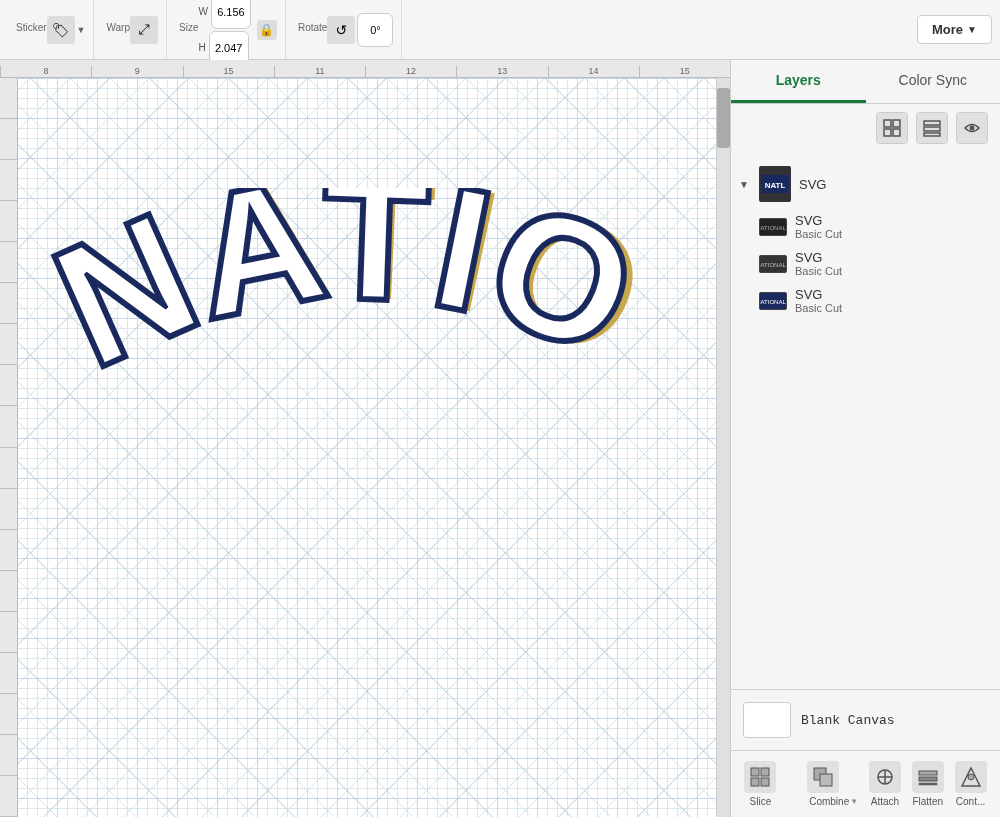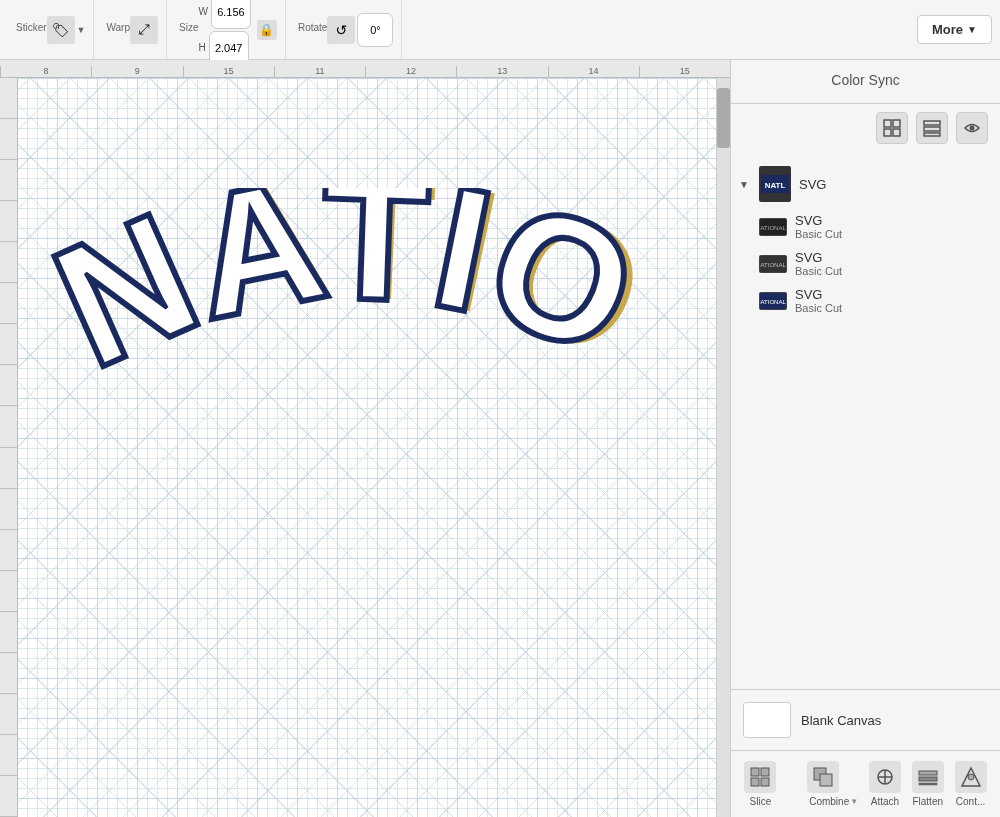--- a/index.html
+++ b/index.html
@@ -312,20 +312,21 @@
     .blank-canvas-thumb {
       width: 48px;
       height: 36px;
       background: white;
       border: 1px solid #ccc;
       border-radius: 3px;
     }
     .blank-canvas-label {
       font-size: 13px;
       color: #333;
+      font-family: Liberation Mono, monospace;
     }
 
     
     #bottom-toolbar {
       display: flex;
       align-items: center;
       justify-content: space-around;
       padding: 10px 8px;
       border-top: 1px solid #ccc;
       background: #f5f5f5;
@@ -478,20 +479,23 @@
 
       <div id="scrollbar-v">
         <div class="scrollbar-thumb"></div>
       </div>
     </div>
   </div>
 
   <div id="right-panel">
 
     <div id="panel-tabs">
+      <div class="panel-tab active">
+        <span>Layers</span>
+      </div>
       <div class="panel-tab">
         <span>Color Sync</span>
       </div>
     </div>
 
     <div id="panel-toolbar">
       <div class="panel-tool-btn">
         <svg width="18" height="18" viewBox="0 0 18 18">
           <rect x="1" y="1" width="7" height="7" fill="none" stroke="#555" stroke-width="1.5"></rect>
           <rect x="10" y="1" width="7" height="7" fill="none" stroke="#555" stroke-width="1.5"></rect>

